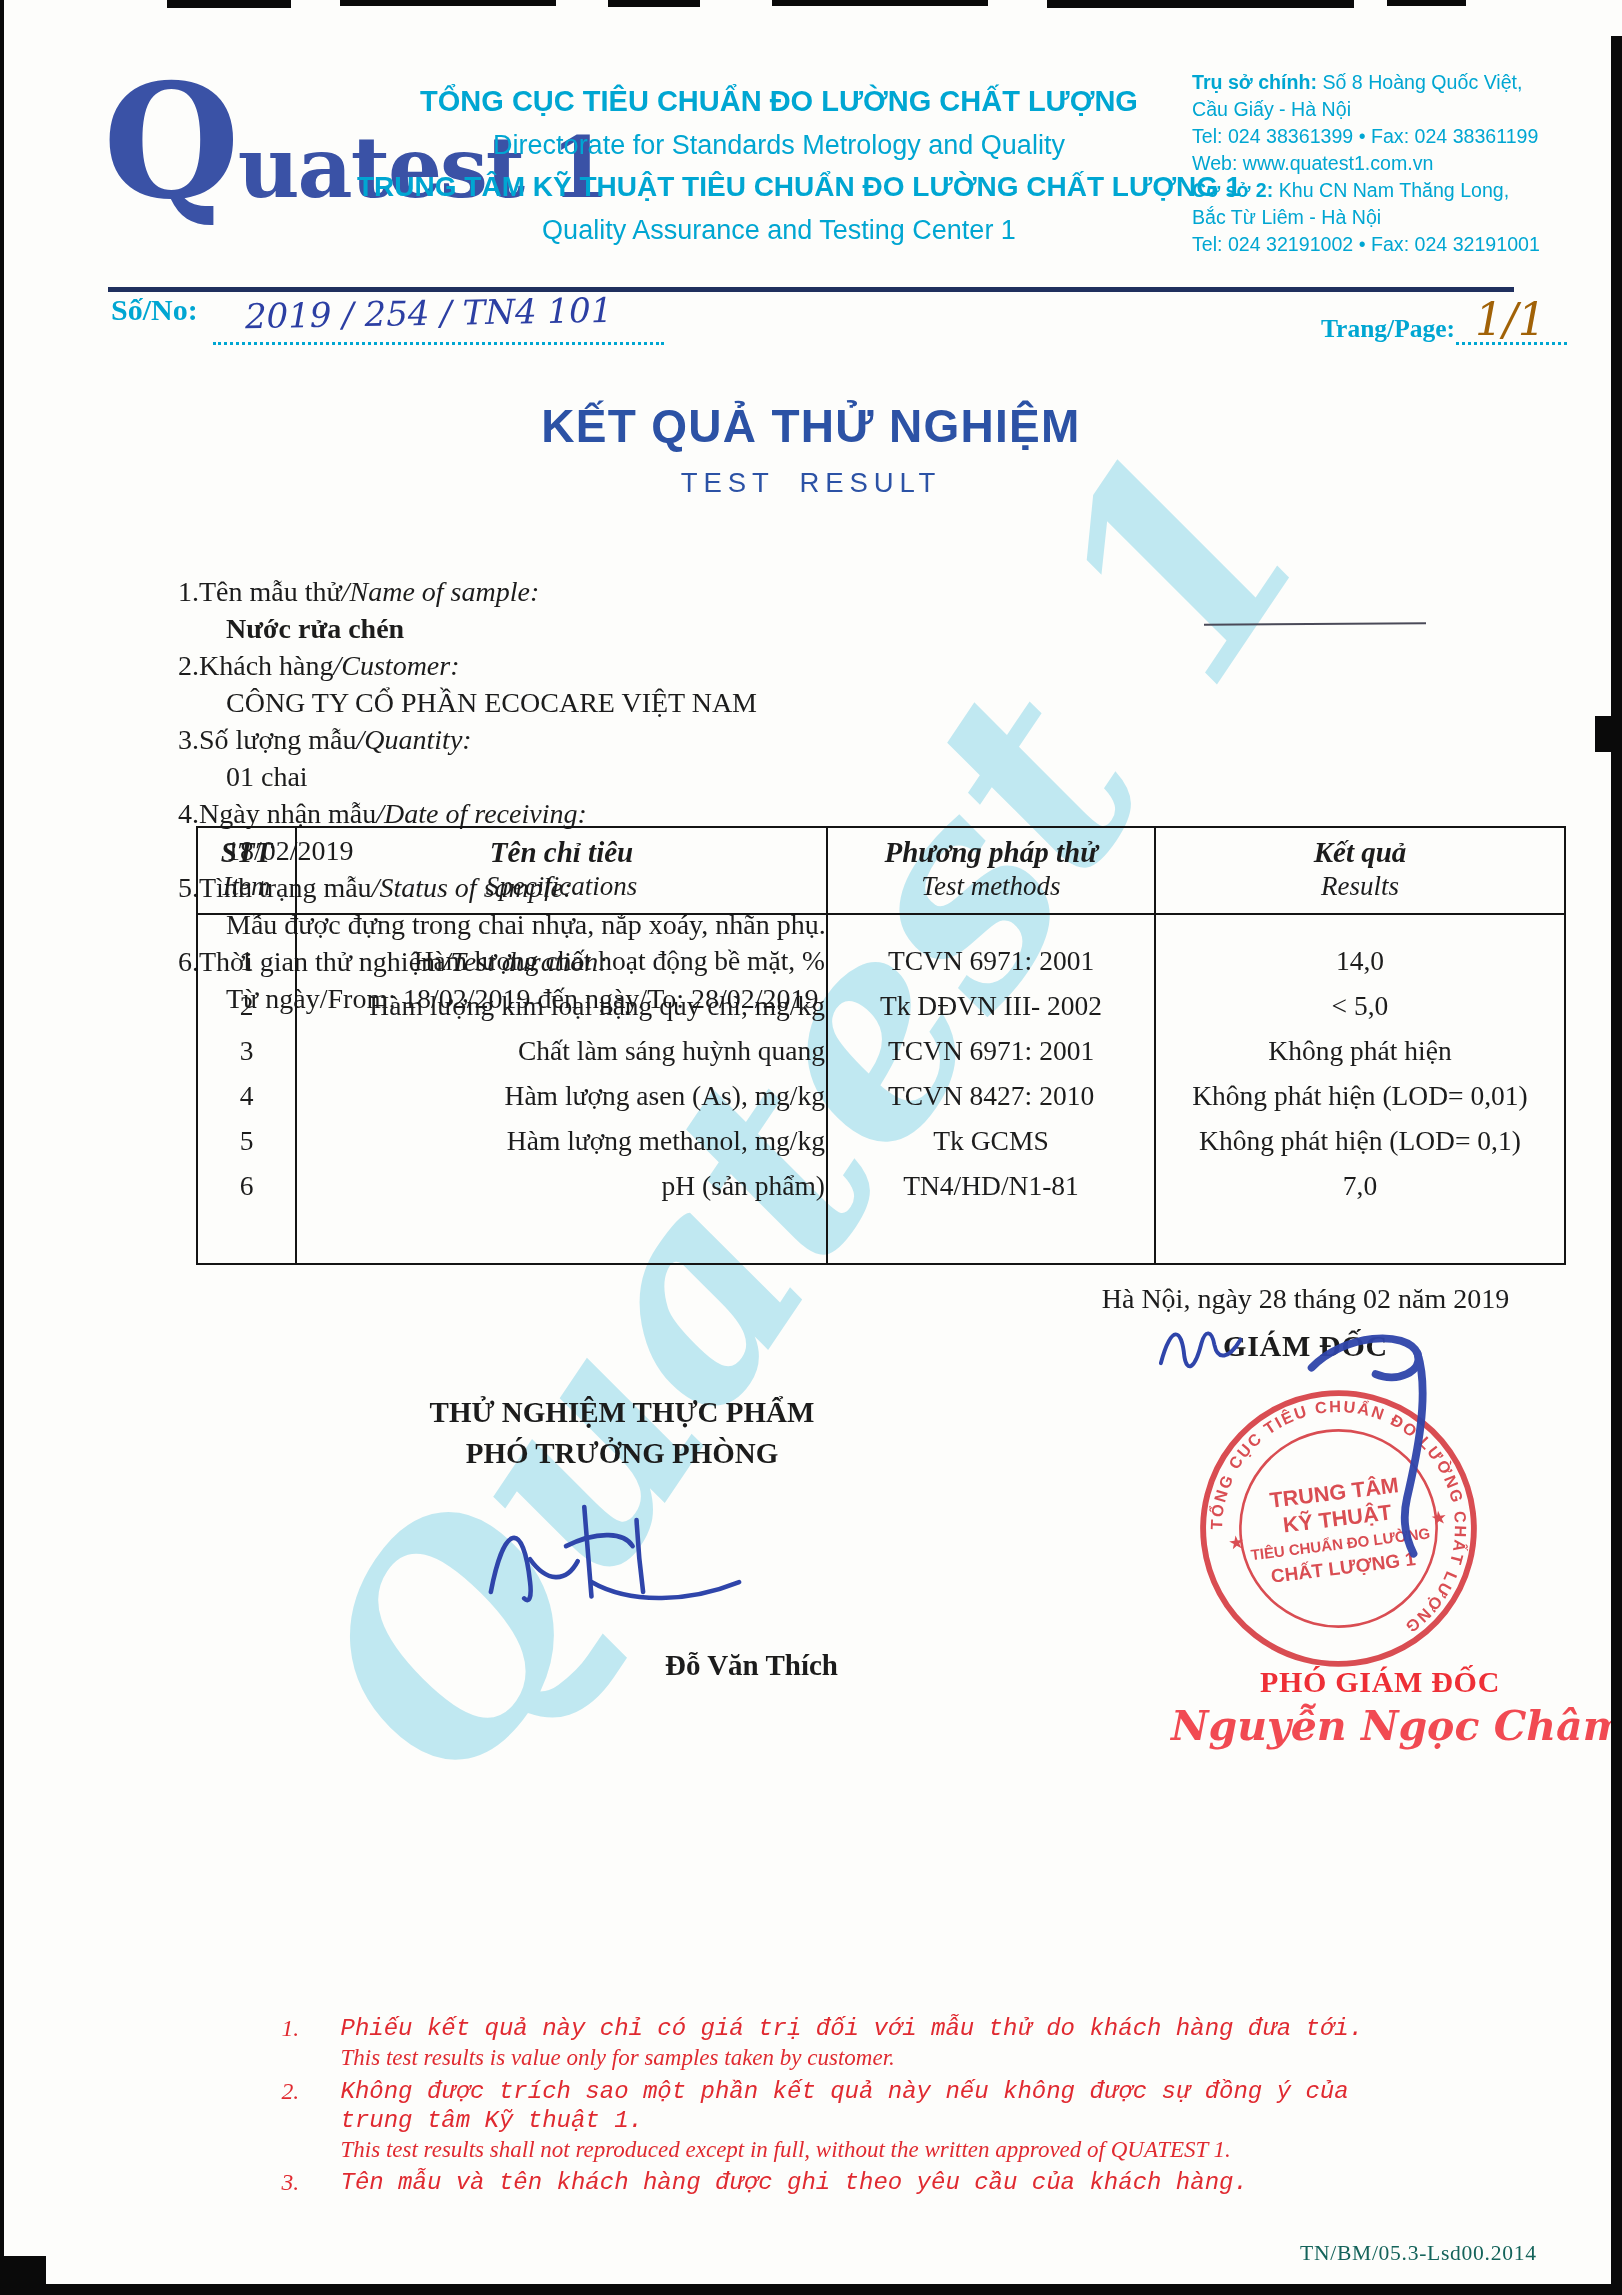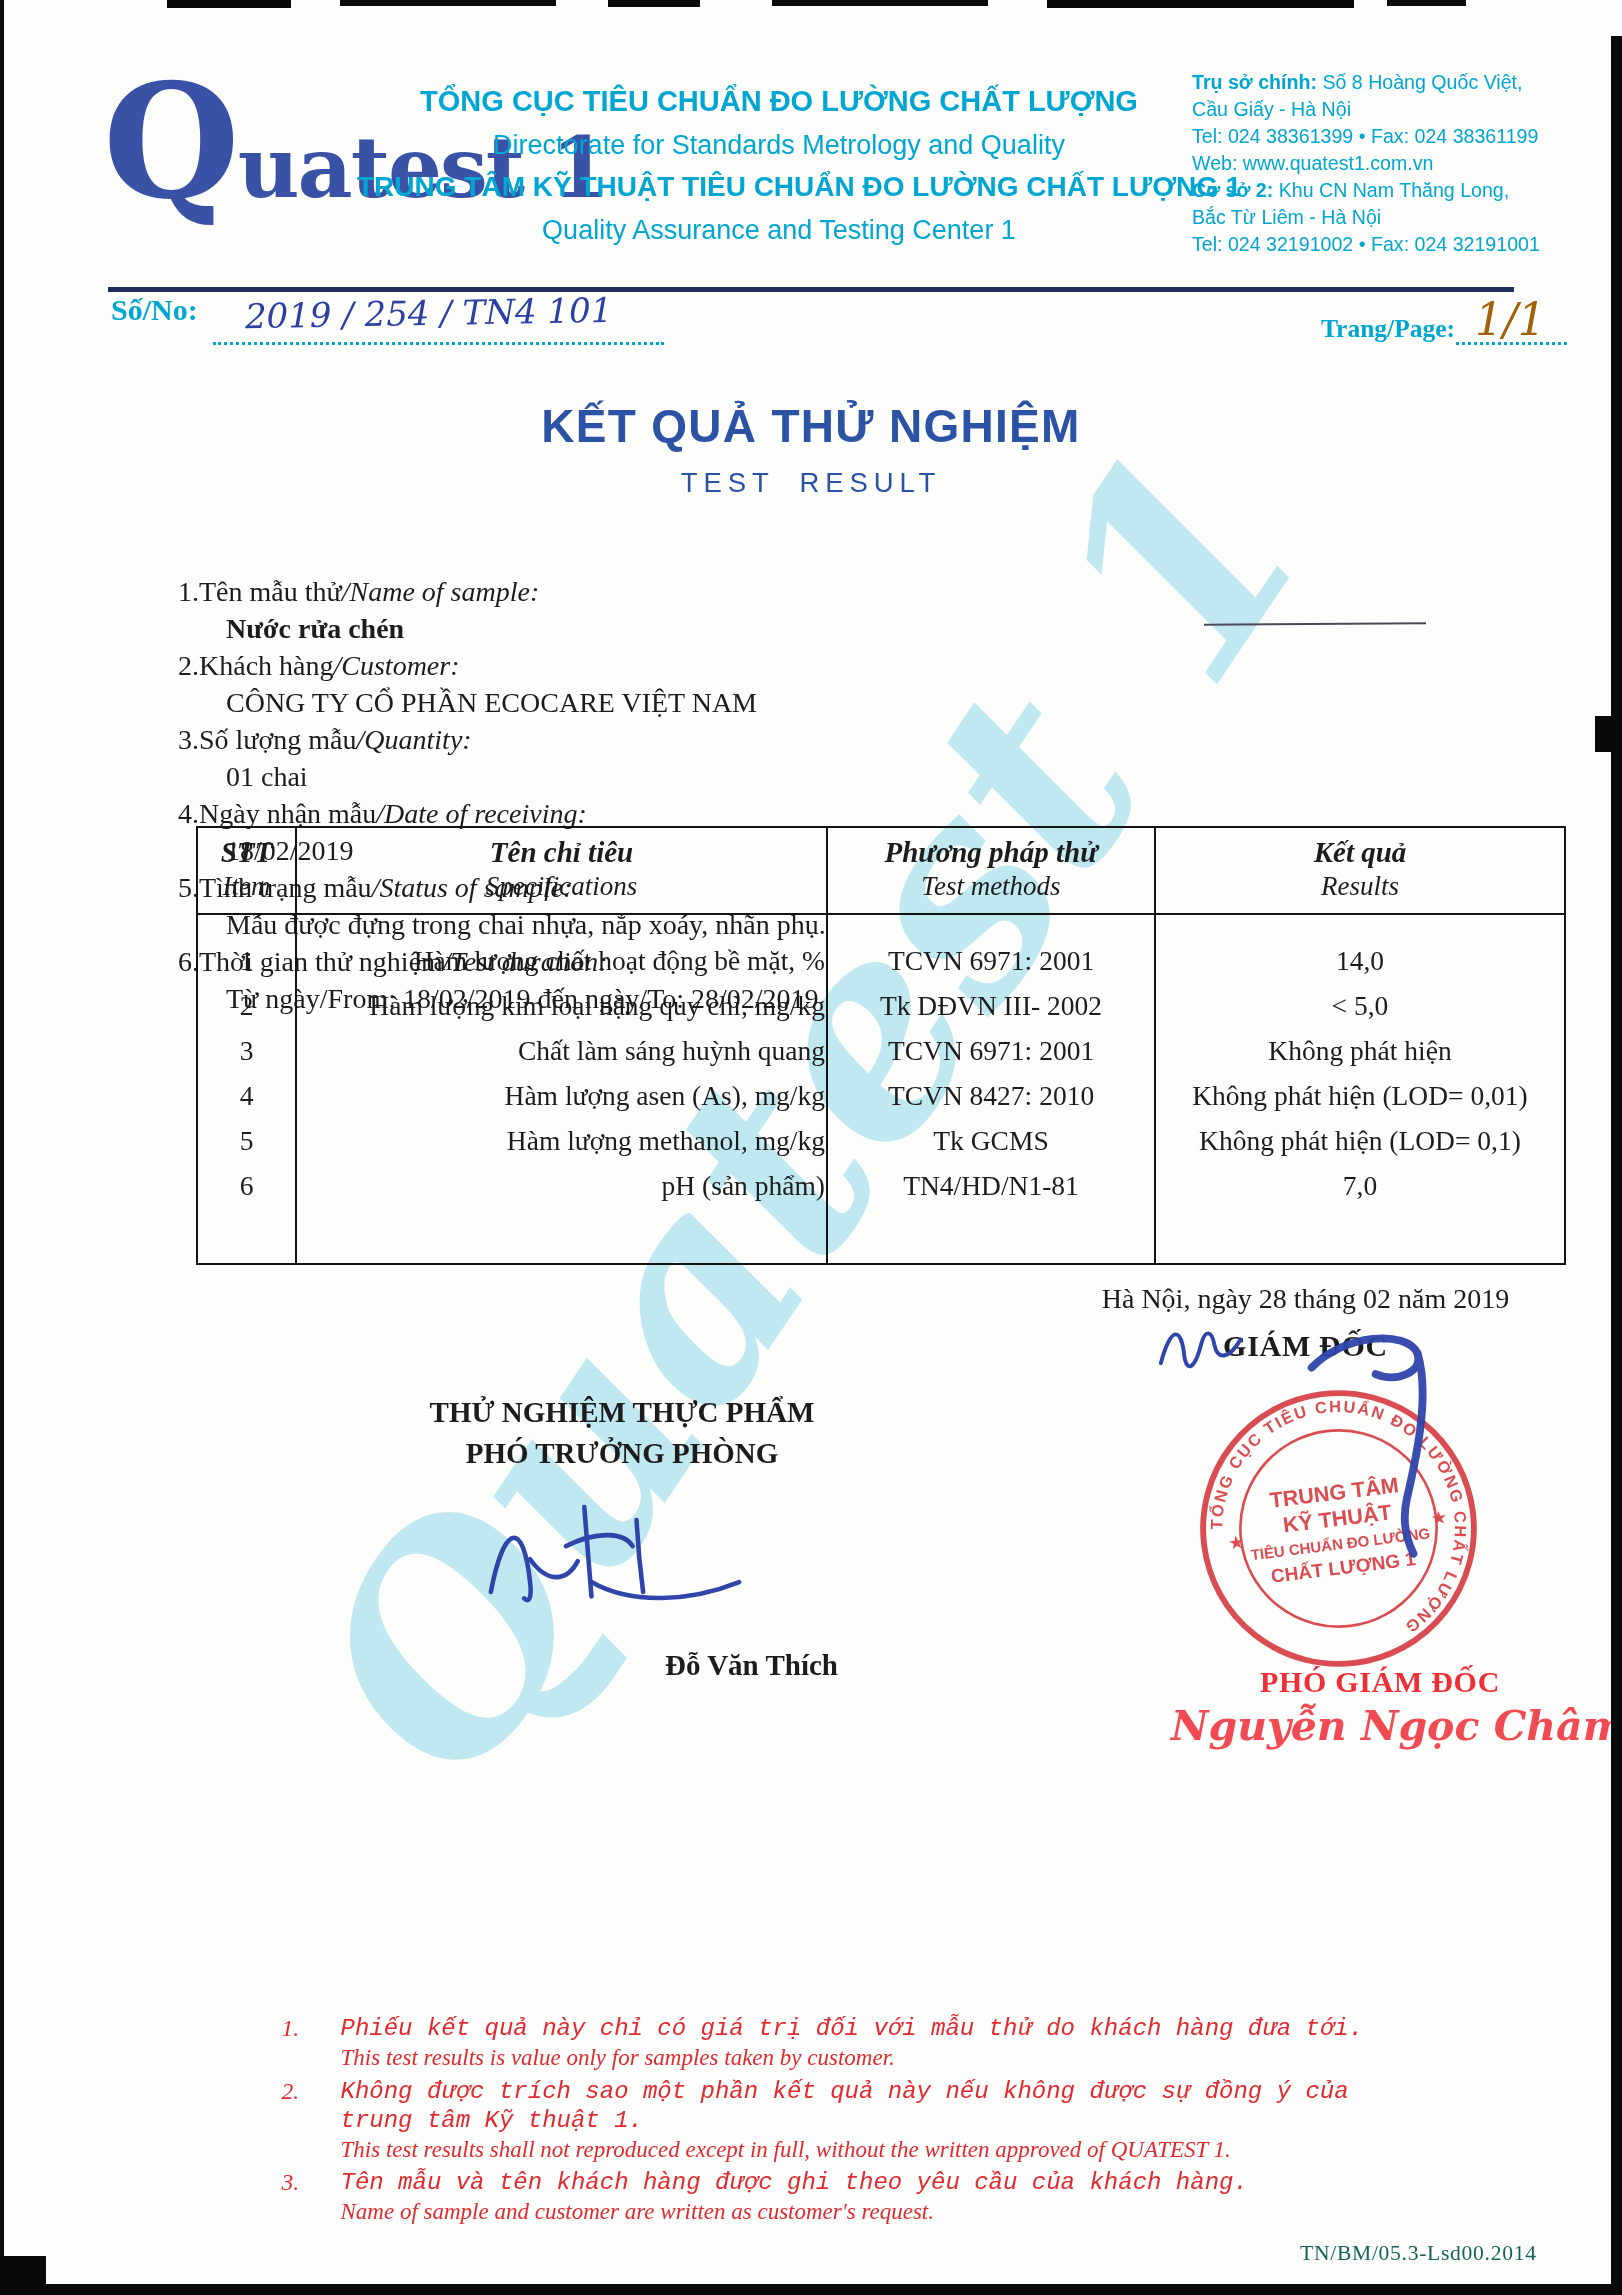--- a/index.html
+++ b/index.html
@@ -312,21 +312,20 @@
       <div class="note-num">2.</div>
       <div class="note-text">
         <div class="note-vn">Không được trích sao một phần kết quả này nếu không được sự đồng ý của trung tâm Kỹ thuật 1.</div>
         <div class="note-en">This test results shall not reproduced except in full, without the written approved of QUATEST 1.</div>
       </div>
     </div>
     <div class="note">
       <div class="note-num">3.</div>
       <div class="note-text">
         <div class="note-vn">Tên mẫu và tên khách hàng được ghi theo yêu cầu của khách hàng.</div>
-        <div class="note-en">Name of sample and customer are written as customer's request.</div>
       </div>
     </div>
   </div>
 
   <div class="form-code">TN/BM/05.3-Lsd00.2014</div>
 
   <div>
     <div class="art" style="left:167px;top:0;width:124px;height:7.9px"></div>
     <div class="art" style="left:340px;top:0;width:216px;height:5.9px"></div>
     <div class="art" style="left:608px;top:0;width:92px;height:7.2px"></div>

